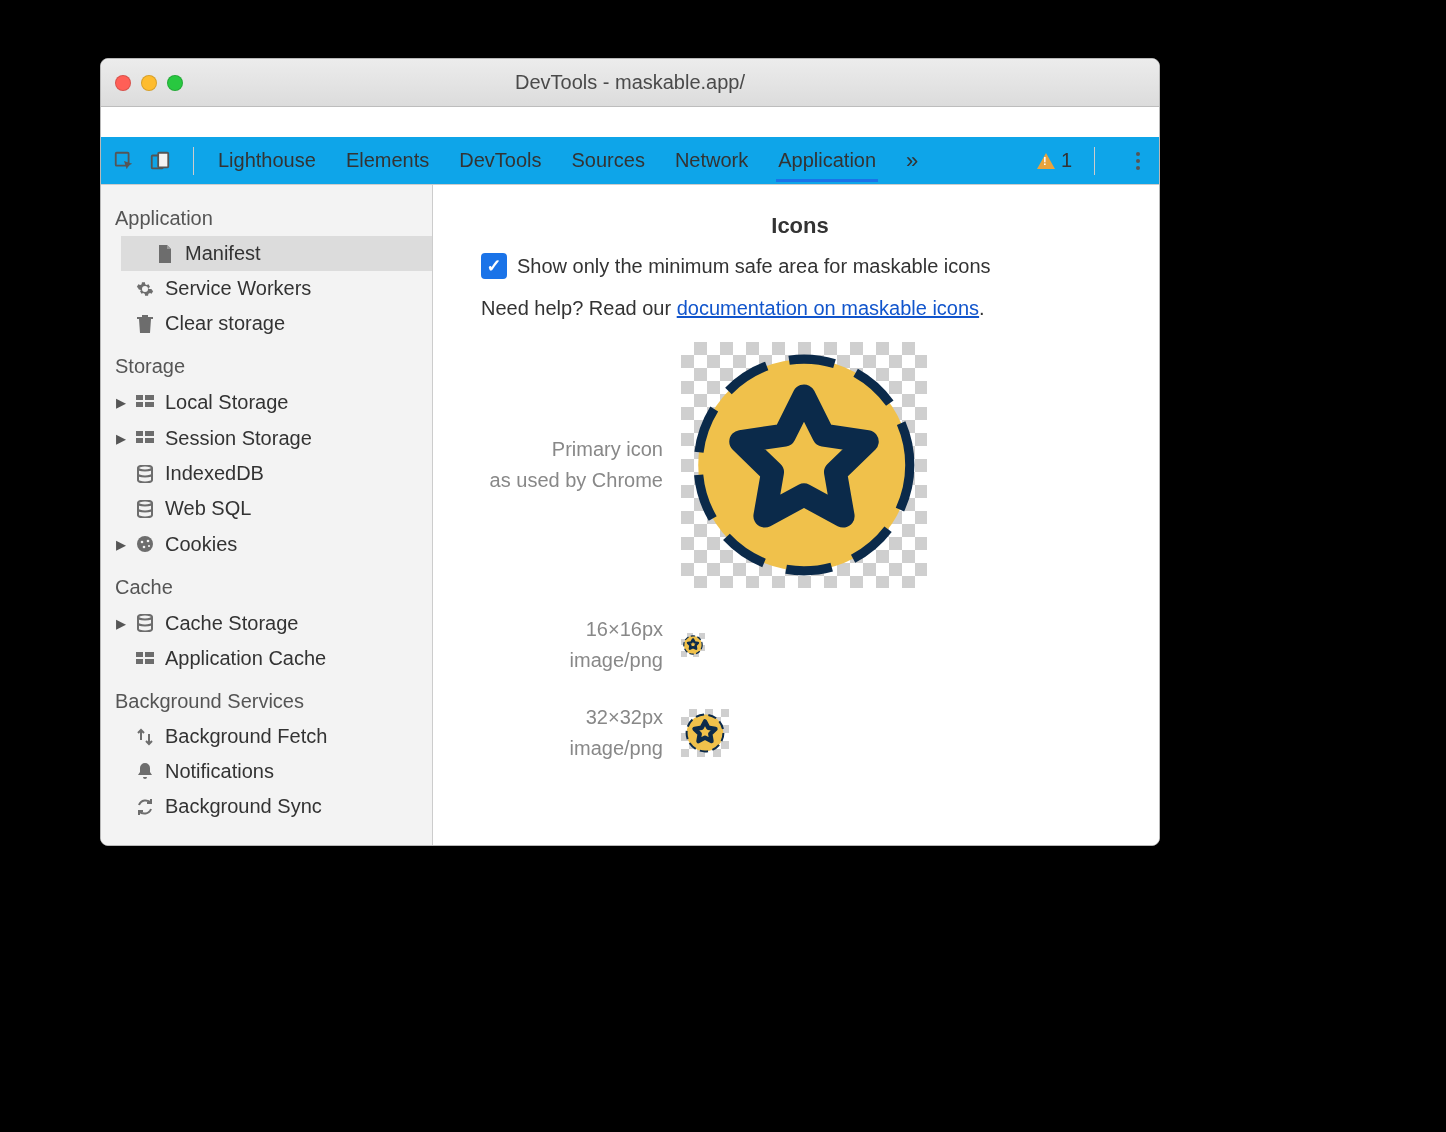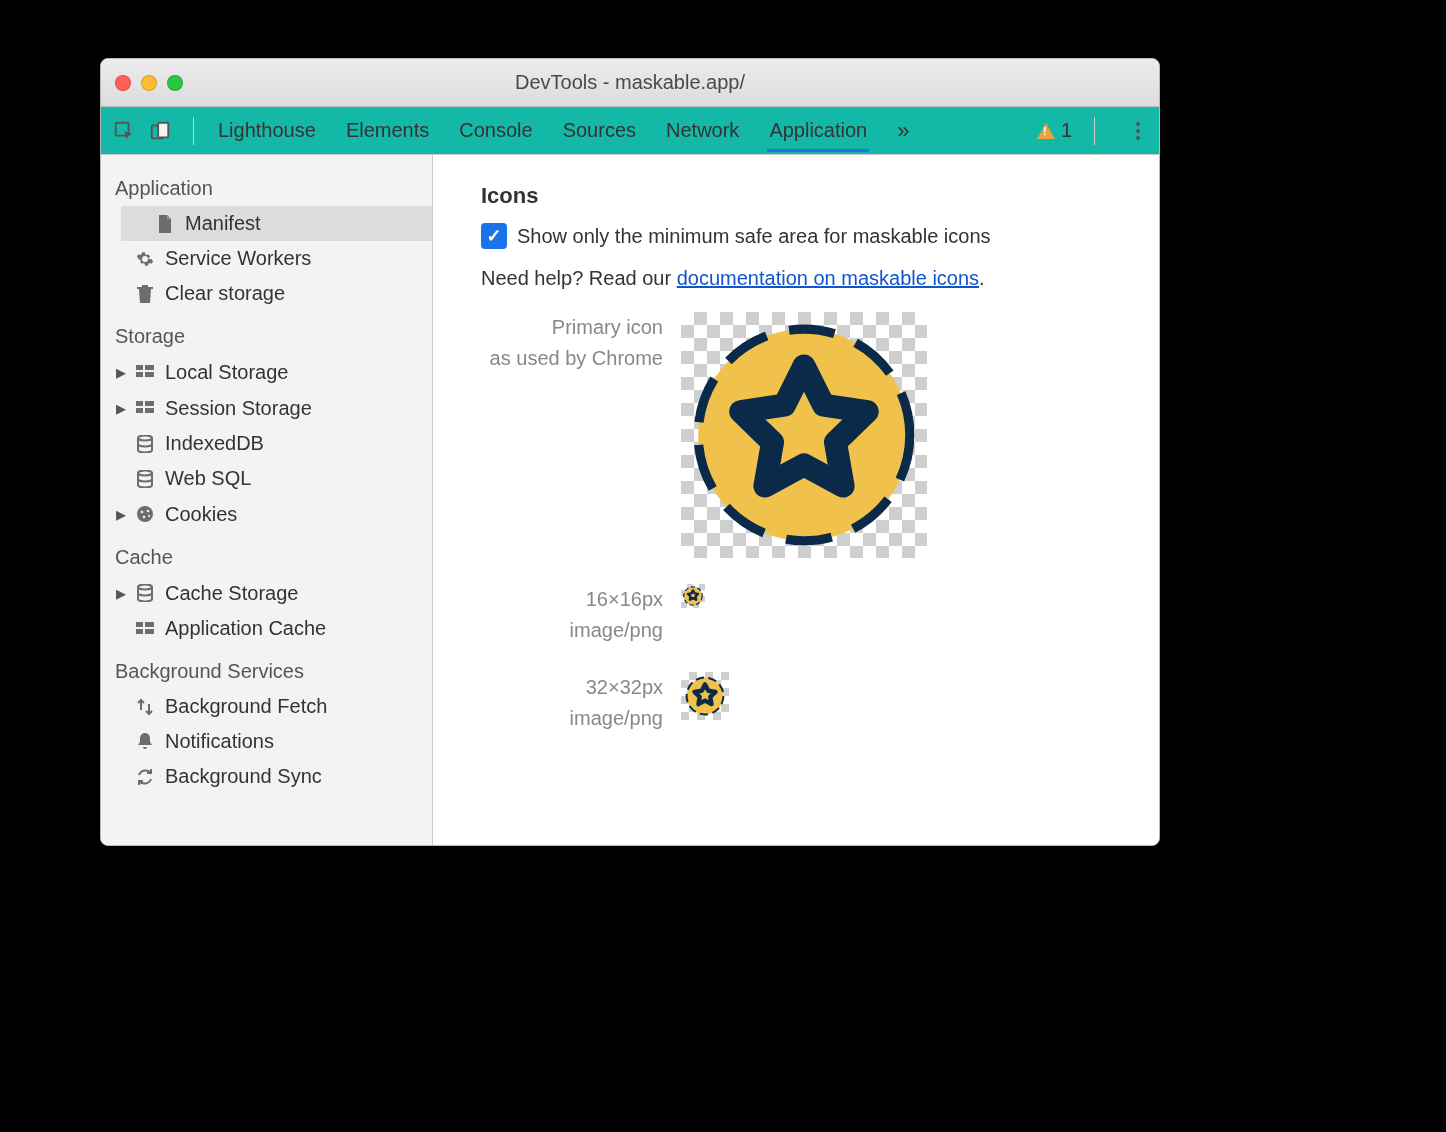--- a/index.html
+++ b/index.html
@@ -49,21 +49,22 @@
   .title { margin: 0 auto; color: #4a4a4a; font-size: 20px; }
   
   .toolbar {
     height: 48px;
     border-bottom: 1px solid #ccc;
     display: flex;
     align-items: center;
     padding: 0 12px;
     gap: 14px;
     flex-shrink: 0;
-    background: #14b8a6;
+    background: #0ea5e9;
+    margin-top: 30px;
   }
   .tb-icon { width: 22px; height: 22px; display:flex; align-items:center; justify-content:center; color:#555; }
   .tb-sep { width:1px; height:28px; background:#ccc; margin: 0 8px; }
   .tabs { display:flex; align-items:center; gap: 26px; flex: 1; }
   .tab { color:#333; font-size: 20px; padding: 10px 2px; cursor: pointer; }
   .tab.active { color:#333; border-bottom: 3px solid #1a73e8; padding-bottom: 7px; }
   .warn-badge { display:flex; align-items:center; gap:6px; color:#333; }
   .warn-tri { width:0;height:0;border-left:9px solid transparent;border-right:9px solid transparent;border-bottom:16px solid #e8a33d; position:relative; }
   .warn-tri::after { content:"!"; position:absolute; left:-3px; top:2px; color:#fff; font-size:11px; font-weight:bold; }
   .kebab { width:18px; display:flex; flex-direction:column; gap:3px; align-items:center; margin-left:12px; }
@@ -88,31 +89,31 @@
   .item.sel { background:#dcdcdc;margin-left:20px; }
   .item .arrow { width:12px; display:inline-flex; justify-content:center; color:#555; margin-left:-20px; margin-right:-2px; }
   .item .ic { width:20px; height:20px; display:flex; align-items:center; justify-content:center; color:#555; }
   .content {
     flex:1;
     padding: 28px 40px 20px 48px;
     overflow:auto;
     background:#fff;
     color:#333;
   }
-  .heading { font-weight:700; font-size:22px; margin-bottom:14px; }
+  .heading { font-weight:700; font-size:22px; margin-bottom:14px;text-align:center; }
   .cb-row { display:flex; align-items:center; gap:10px; margin-bottom:18px; }
   .cb {
     width:26px;height:26px;border:3px solid #1a73e8;border-radius:4px;
     background:#1a73e8; display:flex;align-items:center;justify-content:center;color:#fff;
     font-weight:bold; font-size:18px;
   }
   .help { margin-bottom: 22px; }
   .help a { color:#1155cc; text-decoration: underline; }
 
-  .icon-row { display:flex; align-items:flex-start; margin-bottom: 26px; }
+  .icon-row { display:flex; align-items:center; margin-bottom: 26px; }
   .icon-label { width: 200px; text-align:right; color:#888; font-size:20px; line-height:1.55; padding-right: 18px; }
   .checker {
     background-image:
       linear-gradient(45deg,#cfcfcf 25%,transparent 25%),
       linear-gradient(-45deg,#cfcfcf 25%,transparent 25%),
       linear-gradient(45deg,transparent 75%,#cfcfcf 75%),
       linear-gradient(-45deg,transparent 75%,#cfcfcf 75%);
     background-size: 26px 26px;
     background-position: 0 0, 0 13px, 13px -13px, -13px 0;
     background-color:#fff;
@@ -146,21 +147,21 @@
       <svg width="22" height="22" viewBox="0 0 24 24" fill="none" stroke="#555" stroke-width="2">
           <rect x="3" y="6" width="12" height="14" rx="1"></rect>
           <rect x="10" y="3" width="11" height="16" rx="1" fill="#f3f3f3"></rect>
         </svg>
     </div>
     <div class="tb-sep"></div>
 
     <div class="tabs">
       <div class="tab">Lighthouse</div>
       <div class="tab">Elements</div>
-      <div class="tab">Console</div>
+      <div class="tab">DevTools</div>
       <div class="tab">Sources</div>
       <div class="tab">Network</div>
       <div class="tab active">Application</div>
       <div class="tab" style="font-size:22px">»</div>
     </div>
 
     <div class="warn-badge">
       <div class="warn-tri"></div>
       <span>1</span>
     </div>

